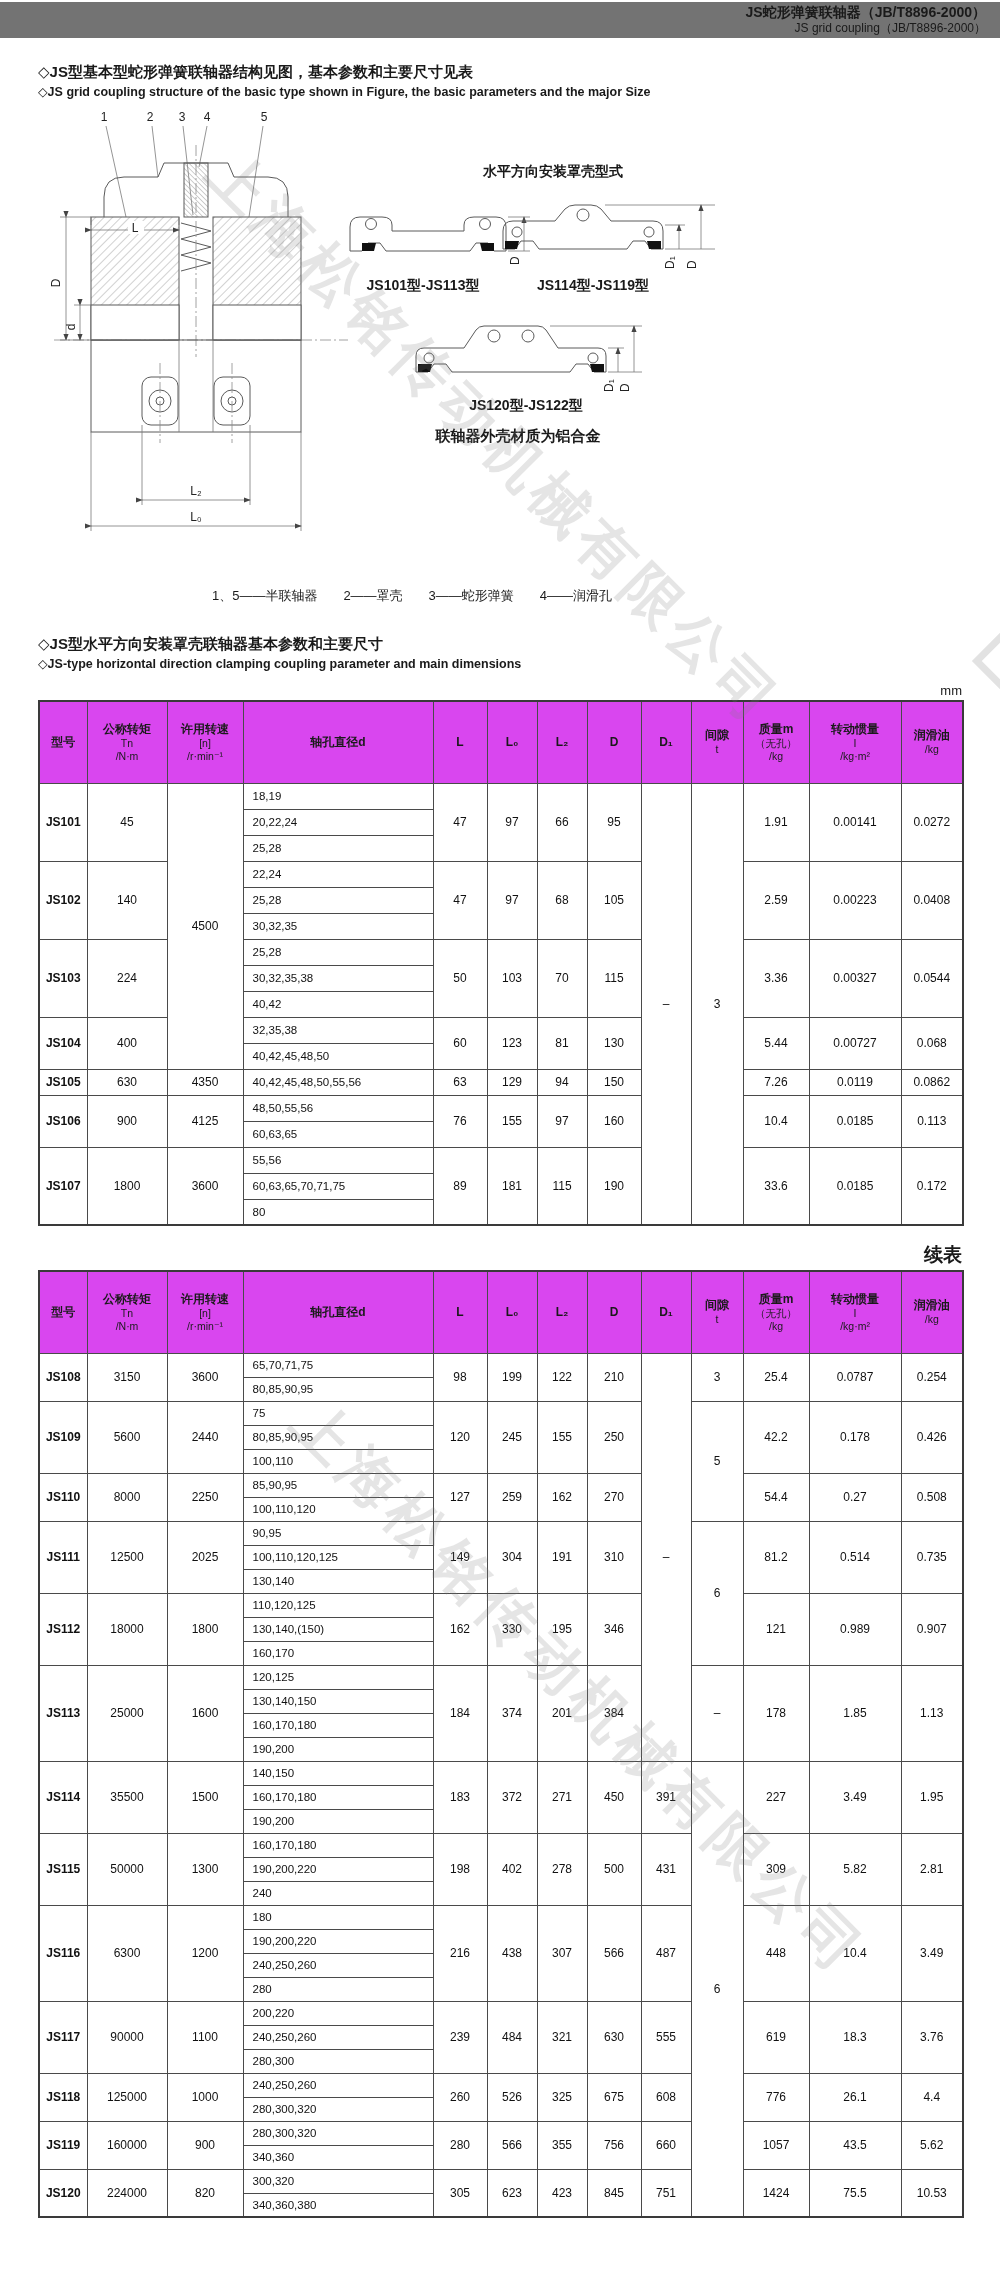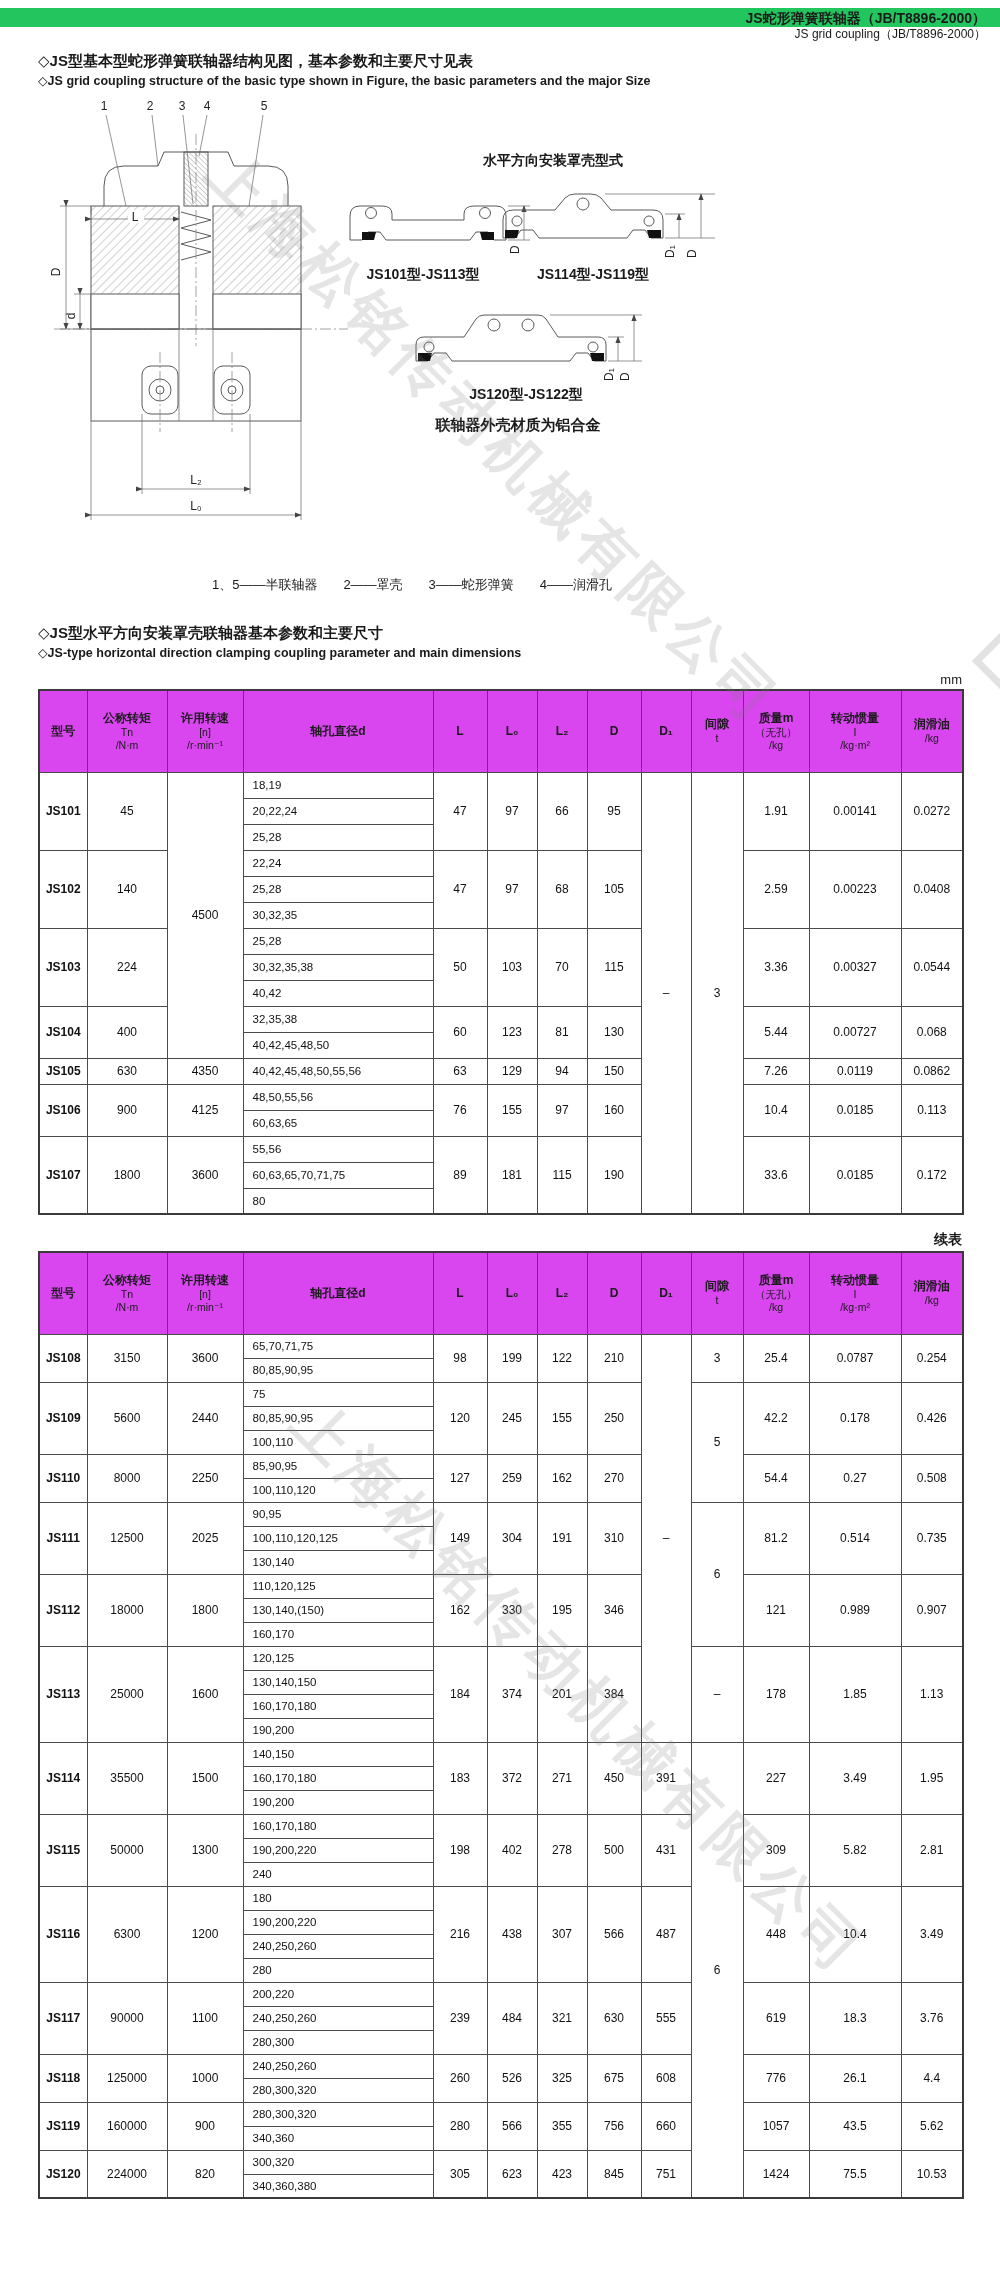--- a/index.html
+++ b/index.html
@@ -3,21 +3,21 @@
 <meta charset="utf-8">
 <style>
   html,body{margin:0;padding:0;}
   body{
     width:1000px;height:2275px;position:relative;overflow:hidden;
     background:#ffffff;color:#1a1a1a;
     font-family:"Liberation Sans","DejaVu Sans",sans-serif;
   }
   
   .header-bar{
-    margin-top:8px;height:19px;background:#22c55e;
+    margin-top:2px;height:36px;background:#737373;
     text-align:right;padding:2px 14px 0 0;box-sizing:border-box;
   }
   .header-title-zh{font-size:14px;font-weight:bold;line-height:17px;}
   .header-title-en{font-size:12px;line-height:15px;}
   
   .sec{margin:24px 38px 0;}
   .sec-zh{font-size:15px;font-weight:bold;line-height:20px;}
   .sec-en{font-size:12.5px;line-height:17px;margin-top:2px;font-weight:bold;}
   
   .figure{position:relative;height:505px;margin:4px 38px 0;}
@@ -34,21 +34,21 @@
   
   .watermark{
     position:absolute;z-index:6;pointer-events:none;white-space:nowrap;
     font-size:58px;letter-spacing:7px;color:rgba(125,125,125,.20);
     transform:rotate(45deg);transform-origin:0 0;font-weight:bold;
   }
   .wm-logo{position:absolute;z-index:6;pointer-events:none;left:988px;top:622px;width:64px;height:64px;
     border:7px solid rgba(150,150,150,.28);transform:rotate(45deg);}
   
   .unit-row{margin:10px 38px 2px;text-align:right;font-size:13px;}
-  .cont-row{margin:16px 38px 2px;text-align:right;font-size:14px;font-weight:bold;}
+  .cont-row{margin:16px 38px 2px;text-align:right;font-size:19px;font-weight:bold;}
   table{border-collapse:collapse;table-layout:fixed;width:924px;margin:0 38px;border:2px solid #3a3a3a;}
   th,td{border:1px solid #4a4a4a;overflow:hidden;}
   thead tr{height:82px;}
   th{background:#d946ef;padding:1px 0;vertical-align:middle;}
   .th-main{font-size:12px;font-weight:bold;line-height:15px;}
   .th-sub{font-size:10.5px;font-weight:normal;line-height:13px;}
   td{font-size:12px;text-align:center;vertical-align:middle;color:#111;background:#fff;}
   .c-bore{text-align:left;padding-left:9px;font-size:11.5px;margin-left:41px;}
   .c-model{font-weight:bold;}
   .t1 tbody tr{height:26px;}

